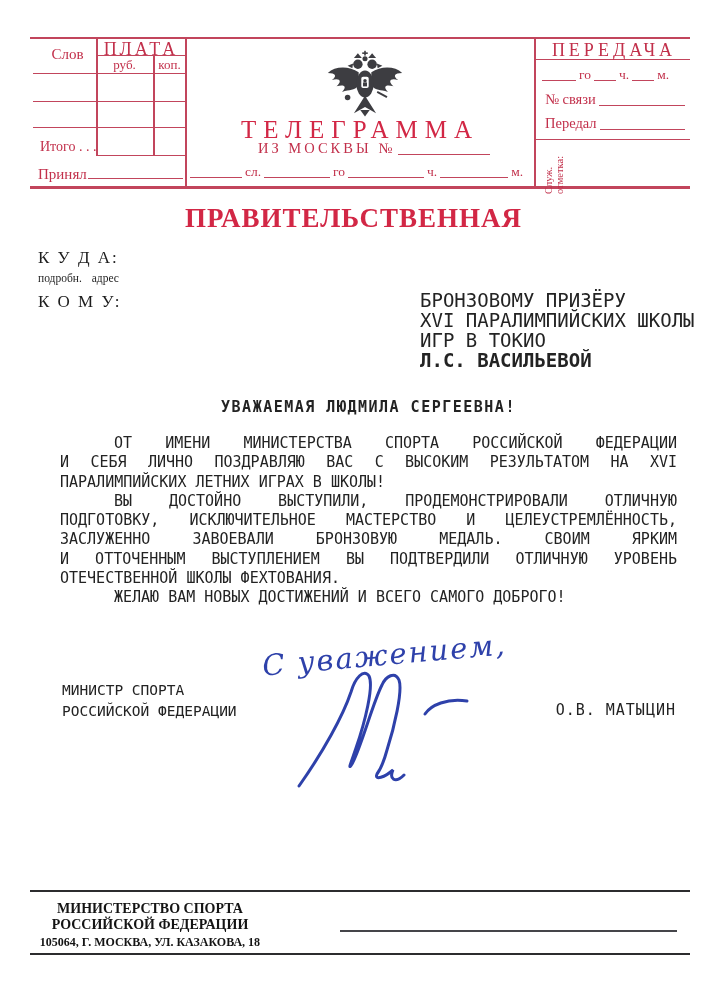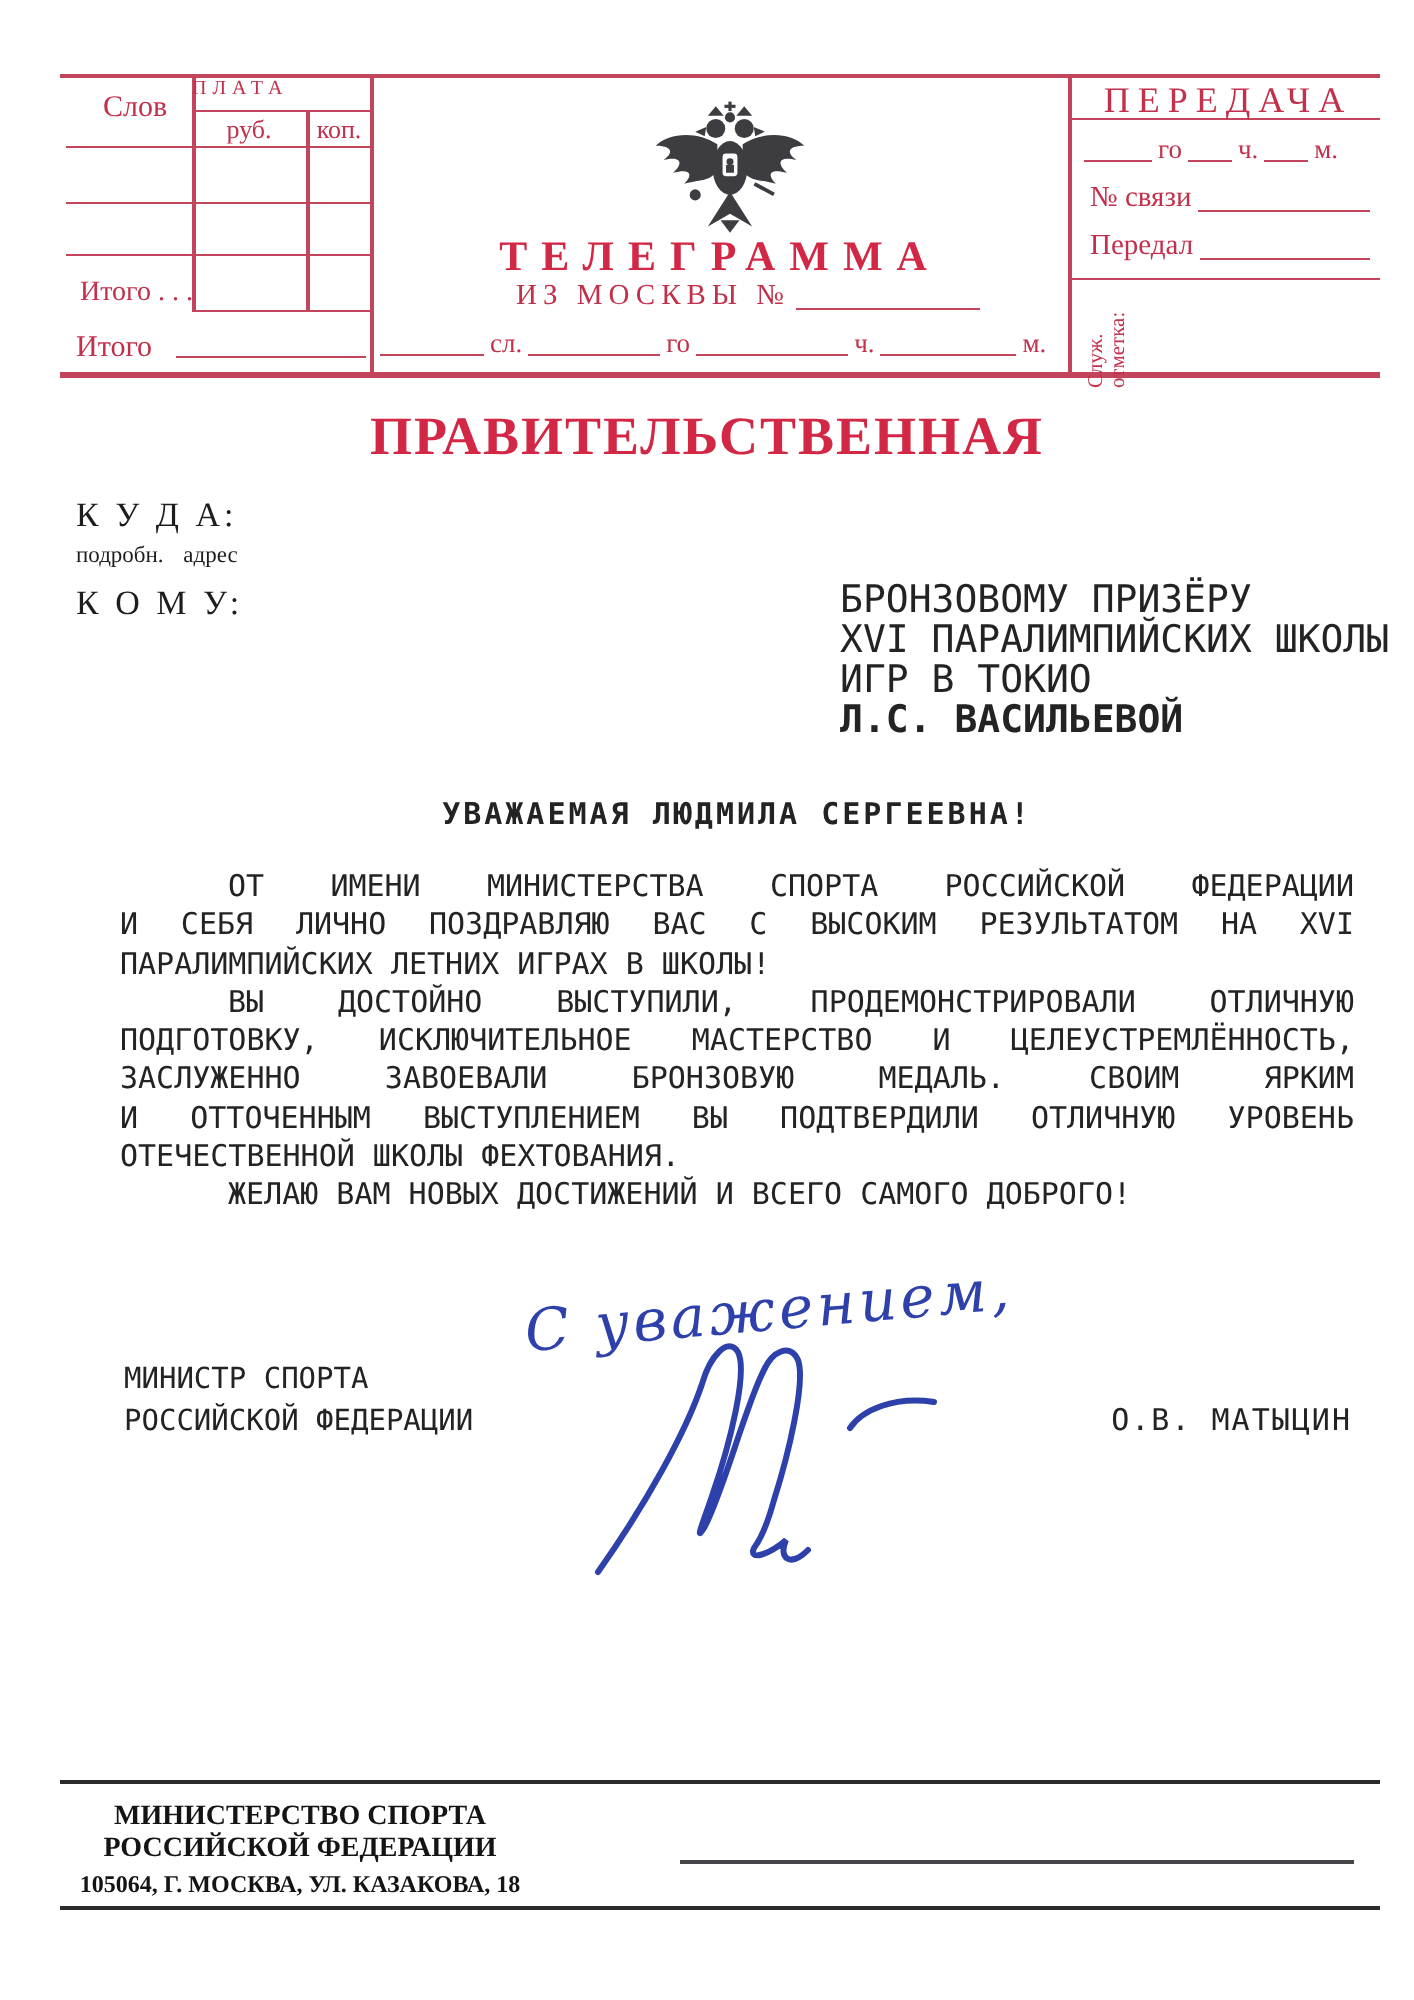--- a/index.html
+++ b/index.html
@@ -23,21 +23,21 @@
   .fillrow{position:absolute;display:flex;align-items:flex-end;color:#c2304b;}
   .fillrow .fl{border-bottom:1.2px solid #c2455c;height:12px;display:inline-block;}
   .fillrow .lab{padding:0 3px;line-height:13px;white-space:nowrap;}
   
   .tw{font-family:"DejaVu Sans Mono",monospace;color:#232323;}
   .jl{text-align:justify;text-align-last:justify;}
   .jleft{text-align:left;text-align-last:left;}
   .ind{padding-left:54px;}
   
   .gov{color:#d22745;font-weight:bold;text-align:center;}
-  .telegr{color:#d22745;font-weight:bold;text-align:center;letter-spacing:7px;font-size:21px;}
+  .telegr{color:#d22745;font-weight:normal;text-align:center;letter-spacing:7px;font-size:25px;}
   .rot{transform:rotate(-90deg);transform-origin:center center;}
   .sig-svg path{fill:none;stroke:#2e41aa;stroke-width:3;stroke-linecap:round;}
   .eagle{fill:#3d3d41;}
 </style>
 </head>
 <body>
 
 <div class="page">
 
   <div class="rl med" style="left:30px;top:37px;width:660px;"></div>
@@ -47,25 +47,25 @@
   <div class="rl v" style="left:153px;top:55px;height:100px;"></div>
   <div class="rl v" style="left:185px;top:37px;height:151px;"></div>
   <div class="rl thin" style="left:96px;top:55px;width:90px;"></div>
   <div class="rl thin" style="left:33px;top:73px;width:153px;"></div>
   <div class="rl thin" style="left:33px;top:101px;width:153px;"></div>
   <div class="rl thin" style="left:33px;top:127px;width:153px;"></div>
   <div class="rl thin" style="left:96px;top:155px;width:90px;"></div>
   <div class="rl thin" style="left:88px;top:178px;width:95px;"></div>
 
   <div class="abs red-lbl" style="left:40px;top:46px;width:55px;text-align:center;font-size:15px;">Слов</div>
-  <div class="abs red-lbl" style="left:96px;top:39px;width:90px;text-align:left;font-size:10px;letter-spacing:3px;">ПЛАТА</div>
+  <div class="abs red-lbl" style="left:96px;top:39px;width:90px;text-align:center;font-size:18px;letter-spacing:3px;">ПЛАТА</div>
   <div class="abs red-lbl" style="left:96px;top:57px;width:57px;text-align:center;font-size:13px;">руб.</div>
   <div class="abs red-lbl" style="left:153px;top:57px;width:33px;text-align:center;font-size:13px;">коп.</div>
   <div class="abs red-lbl" style="left:40px;top:139px;font-size:14px;">Итого . . .</div>
-  <div class="abs red-lbl" style="left:38px;top:166px;font-size:15px;">Итого</div>
+  <div class="abs red-lbl" style="left:38px;top:166px;font-size:15px;">Принял</div>
 
   <svg class="abs" style="left:325px;top:50px;" width="80" height="68" viewBox="0 0 100 86">
     <g class="eagle">
 
       <rect x="49" y="1" width="2" height="6"></rect>
         <rect x="46.5" y="3" width="7" height="2"></rect>
       <circle cx="50" cy="11" r="3.2"></circle>
 
       <path d="M36,10 l5,-6 5,6 z"></path>
         <path d="M54,10 l5,-6 5,6 z"></path>

